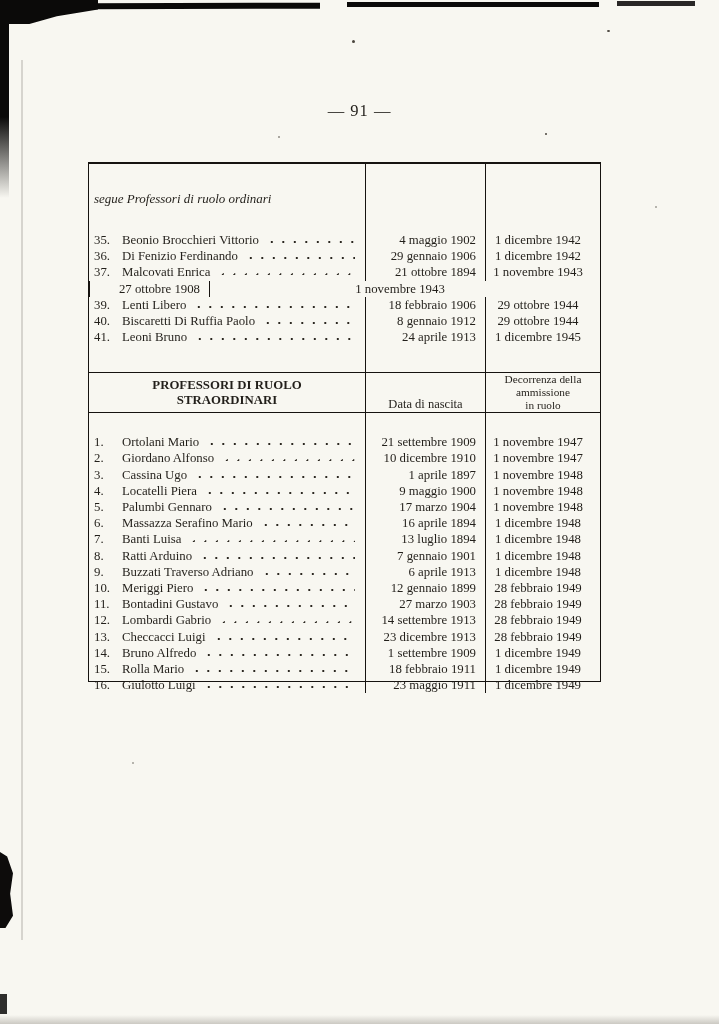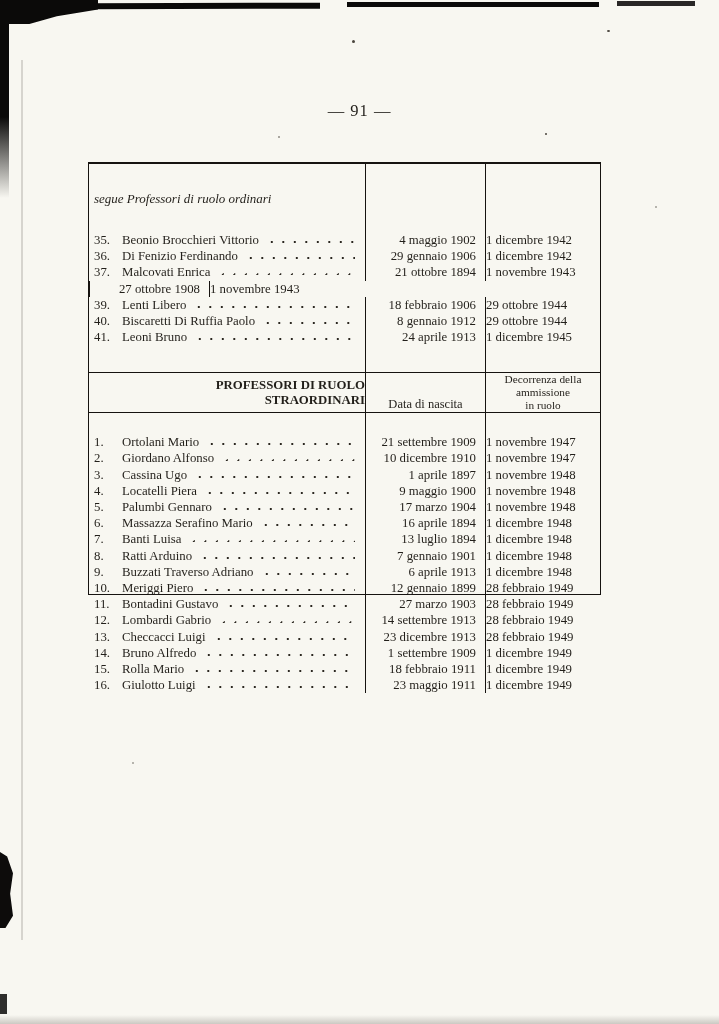--- a/index.html
+++ b/index.html
@@ -18,45 +18,45 @@
   .a-leftstrip{left:0;top:18px;width:9px;height:180px;background:linear-gradient(#0b0a09 55%,rgba(11,10,9,0));}
   .a-leftline{left:21px;top:60px;width:2px;height:880px;background:rgba(95,90,82,.22);}
   .a-blob{left:0;top:852px;width:13px;height:76px;background:#0d0c0b;clip-path:polygon(0 0,55% 6%,100% 28%,78% 55%,100% 84%,42% 100%,0 100%);}
   .a-lowmark{left:0;top:994px;width:7px;height:20px;opacity:.85;}
   .a-bottom{left:0;top:1015px;width:719px;height:9px;background:linear-gradient(rgba(120,115,108,0),rgba(120,115,108,.35));}
   .speck{position:absolute;border-radius:50%;background:#4a453d;}
   
   .pagenum{position:absolute;top:101px;left:0;width:100%;text-align:center;font-size:16.5px;letter-spacing:1px;}
   
   .table{
-    position:absolute;left:88px;top:162px;width:513px;height:433px;
+    position:absolute;left:88px;top:162px;width:513px;height:520px;
     box-sizing:border-box;border:1.5px solid #161310;border-top-width:2.5px;
     display:flex;flex-direction:column;font-size:12.8px;
   }
   .sec1{display:flex;flex-direction:column;}
   .sec2{flex:1;display:flex;flex-direction:column;}
   .trow{display:flex;line-height:16.2px;}
   .c1{width:276px;box-sizing:border-box;display:flex;padding-left:5px;}
   .c2{width:120px;box-sizing:border-box;border-left:1.3px solid #161310;text-align:right;padding-right:9px;}
-  .c3{flex:1;box-sizing:border-box;border-left:1.3px solid #161310;text-align:left;padding-right:10px;}
+  .c3{flex:1;box-sizing:border-box;border-left:1.3px solid #161310;text-align:center;padding-right:10px;}
   .num{width:23px;text-align:left;flex:none;}
   .nm{margin-left:5px;white-space:nowrap;}
   .dots{flex:1;margin:0 10px 0 8px;
     background-image:radial-gradient(circle 1.1px at 5px 61%,#2b2720 99%,rgba(0,0,0,0) 100%);
     background-size:11.5px 100%;background-repeat:repeat-x;}
   
   .hrow{height:68px;}
   .hrow .c1{display:block;padding-top:27px;}
   .ital{font-style:italic;font-size:13px;}
   .f-s1{height:27px;}
   .f-top{height:21px;}
   .f-fill{flex:1;}
   
   .hdr{height:50px;border-top:1.4px solid #161310;border-bottom:1.4px solid #161310;}
-  .hdr .c1{flex-direction:column;justify-content:center;align-items:flex-end;text-align:center;padding-left:0;font-weight:bold;font-size:12.8px;line-height:15px;}
+  .hdr .c1{flex-direction:column;justify-content:center;align-items:center;text-align:center;padding-left:0;font-weight:bold;font-size:12.8px;line-height:15px;}
   .hdr .c2{display:flex;align-items:flex-end;justify-content:center;text-align:center;padding-right:0;font-size:12.5px;}
   .hdr .c3{display:flex;flex-direction:column;align-items:center;justify-content:center;text-align:center;padding-right:0;font-size:11.3px;line-height:12.9px;}
 </style>
 </head>
 <body>
 
 <div class="artifact a-corner"></div>
 <div class="artifact a-topline1"></div>
 <div class="artifact a-topline2"></div>
 <div class="artifact a-topline3"></div>

